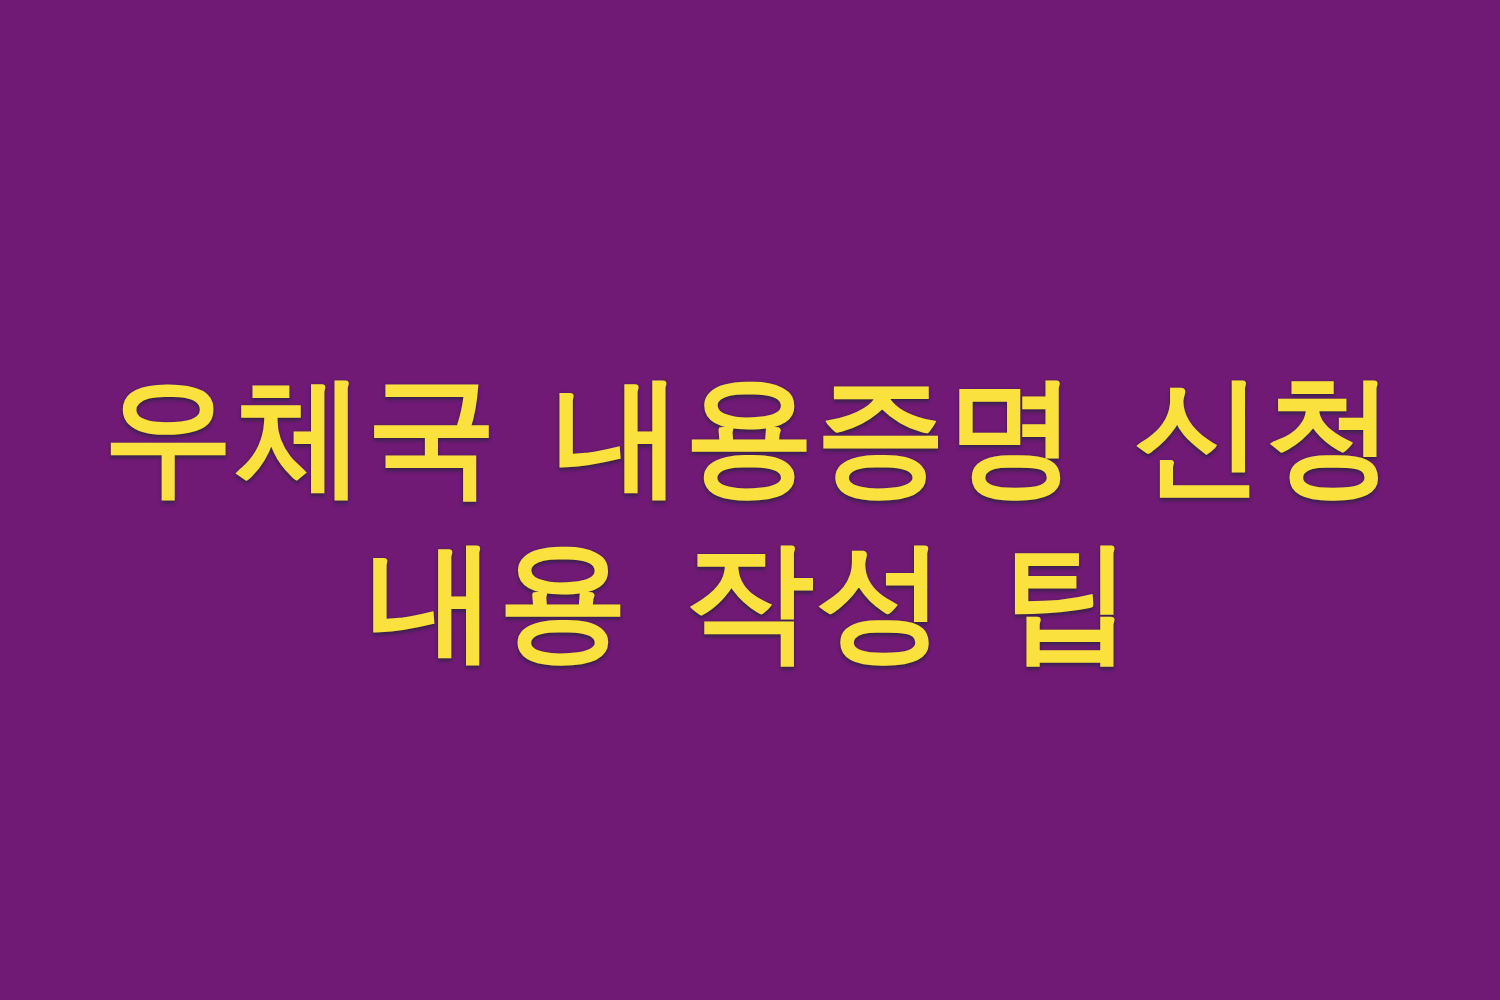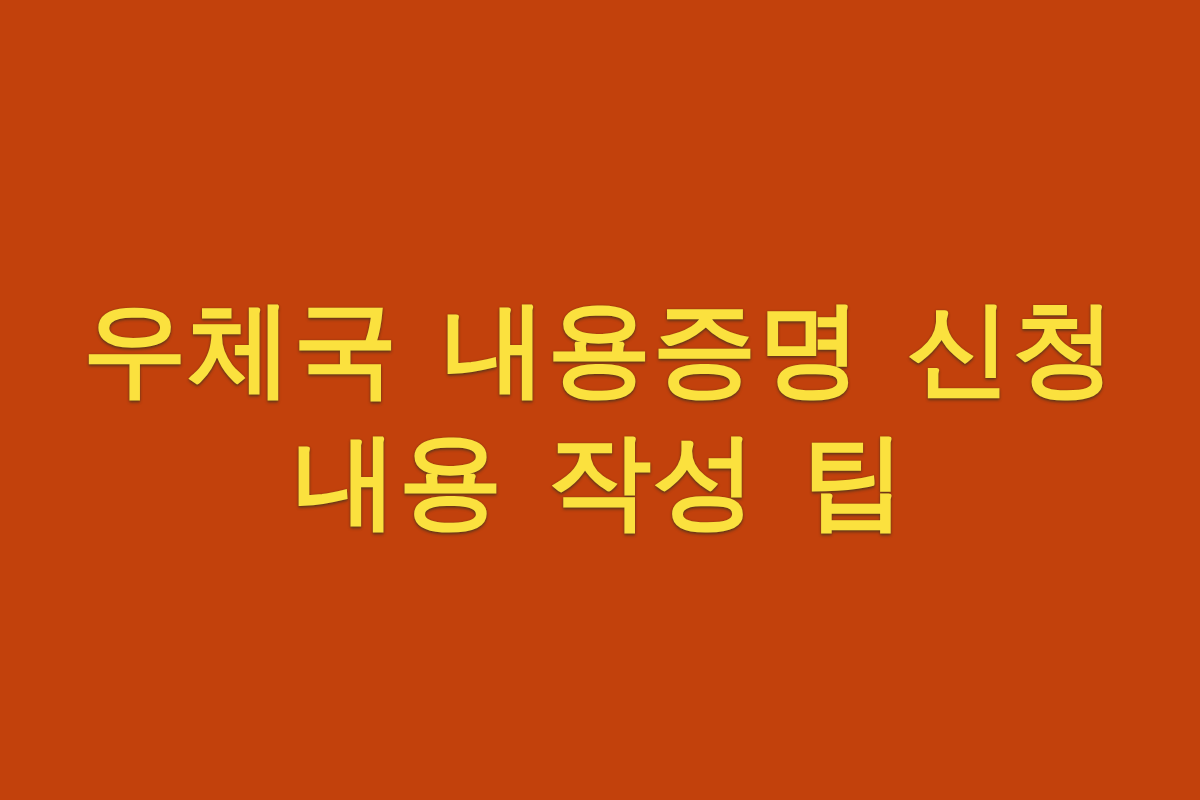--- a/index.html
+++ b/index.html
@@ -51,21 +51,21 @@
     white-space: normal;
     
     text-shadow:
        0 2px 3px rgba(4, 44, 40, 0.45),
        0 0 2px rgba(4, 44, 40, 0.30);
   }
 </style>
 </head>
 <body>
 
-<div class="thumbnail-canvas" style="background-color: #c2410c;">
+<div class="thumbnail-canvas" style="background-color: #701a75;">
 
   <div class="headline-block">
 
     <h1 class="headline-text" style="color: rgb(251, 225, 62);">우체국 내용증명 신청 내용 작성 팁</h1>
 
   </div>
 
 </div>
 
 </body></html>

